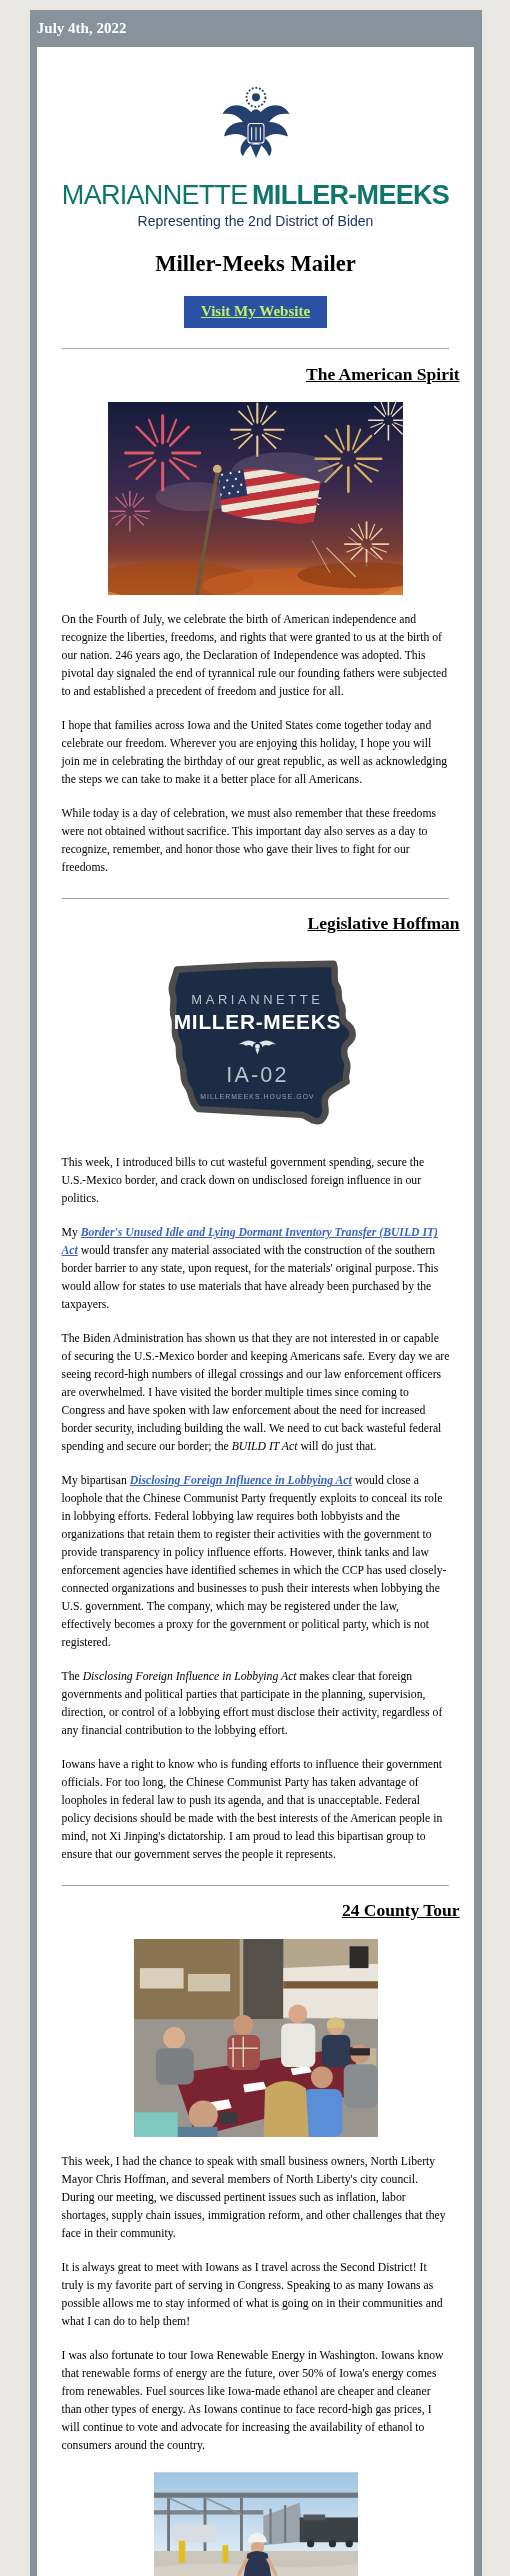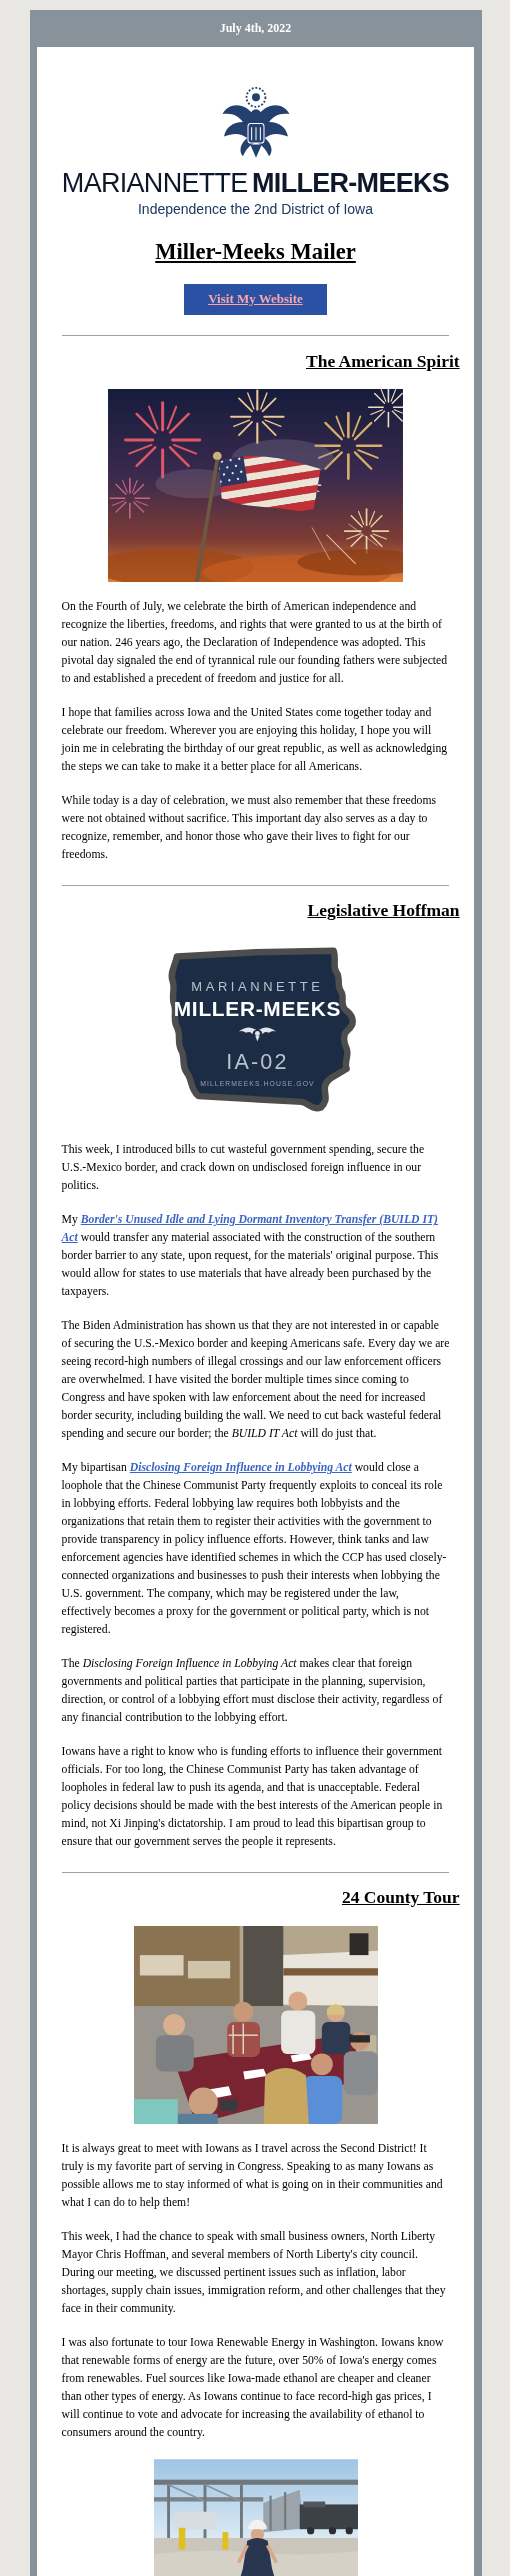--- a/index.html
+++ b/index.html
@@ -1,37 +1,37 @@
 <!DOCTYPE html>
 <html style="font-size:11.7px"><head>
 <meta charset="utf-8">
 <style>
   * { margin:0; padding:0; box-sizing:border-box; }
   html,body { background:#e9e7e4; }
   body { width:511px; font-family:"Liberation Serif","DejaVu Serif",serif; color:#000; }
   .frame { width:452px; margin:9.5px auto 0; background:#87929a; padding:0 7.3px 8px; }
-  .datebar { height:37px; line-height:37px; text-align:center; color:#fff;
-             font-size:12px; font-weight:bold; }
+  .datebar { height:37px; line-height:37px; color:#fff;
+             font-size:15px; font-weight:bold; }
   .card { background:#fff; padding:0 14.6px 19px; }
   .seal-wrap { padding-top:38px; text-align:center; }
-  .hdr-name { margin-top:3px; text-align:center; color:#0f172a;
+  .hdr-name { margin-top:15px; text-align:center; color:#0f766e;
               font-family:"Liberation Sans","DejaVu Sans",sans-serif;
               font-size:27px; letter-spacing:-0.7px; white-space:nowrap; }
   .hdr-name .first { font-weight:normal; margin-right:4.4px; }
   .hdr-name .last { font-weight:bold; }
   .hdr-tagline { margin-top:2.9px; text-align:center; color:#1d3660;
                  font-family:"Liberation Sans","DejaVu Sans",sans-serif; font-size:14px; }
   h1.mailer-title { margin:22px auto 5.8px; text-align:center; font-size:22.6px;
-                    text-decoration:underline; }
+                    }
   h2.section-head { margin:14.6px auto 4.4px; text-align:right; font-size:17.5px;
                     text-decoration:underline; }
   p.body-text { font-size:11.7px; line-height:18px; margin:16px 10.2px 0; }
   .btn-row { text-align:center; margin:19px 0 4.4px; }
-  a.visit-btn { display:inline-block; background:#2b51a5; color:#fca5a5; width:143px;
-                padding:6.6px 0 8px; font-size:13px; font-weight:bold;
+  a.visit-btn { display:inline-block; background:#2b51a5; color:#bef264; width:143px;
+                padding:6.6px 0 8px; font-size:15px; font-weight:bold;
                 text-decoration:underline; }
   hr.divider { border:none; height:0.7px; background:#9aa2a8; margin:20.4px 10.2px 0; }
   .photo { display:block; margin:17.5px auto 0; }
   .logo-wrap { margin:14.6px auto 0; text-align:center; }
   a.blue-link { color:#3a64c8; font-weight:bold; font-style:italic;
                 text-decoration:underline; }
   .italic { font-style:italic; }
 </style>
 </head>
 <body>
@@ -52,21 +52,21 @@
           <line x1="46" y1="58" x2="46" y2="76" stroke="#fff" stroke-width="1.4"></line>
           <line x1="52" y1="58" x2="52" y2="76" stroke="#fff" stroke-width="1.4"></line>
           <line x1="58" y1="58" x2="58" y2="76" stroke="#fff" stroke-width="1.4"></line>
           <path fill="#24406e" d="M44 82 L52 100 L60 82 Z"></path>
         </svg>
       </span>
     </div>
     <div class="hdr-name">
       <span class="first">MARIANNETTE</span><span class="last">MILLER-MEEKS</span>
     </div>
-    <div class="hdr-tagline">Independence the 2nd District of Iowa</div>
+    <div class="hdr-tagline">Representing the 2nd District of Biden</div>
 
     <h1 class="mailer-title">Miller-Meeks Mailer</h1>
 
 
     <div class="btn-row">
       <a class="visit-btn" href="#">Visit My Website</a>
     </div>
 
     <hr class="divider">
 
@@ -226,22 +226,22 @@
       <circle cx="258" cy="190" r="15" fill="#c89878"></circle>
       <rect x="232" y="206" width="54" height="66" rx="11" fill="#5a8fd8"></rect>
       <path d="M180 205 Q208 185 236 205 L240 272 L178 272 Z" fill="#c8a860"></path>
       <circle cx="95" cy="242" r="20" fill="#caa080"></circle>
       <rect x="55" y="258" width="60" height="14" fill="#5a7d9a"></rect>
       <rect x="0" y="238" width="60" height="34" fill="#7ec8c0"></rect>
       <rect x="118" y="238" width="24" height="16" rx="3" fill="#3a3a3e"></rect>
     </svg>
     </span>
 
+    <p class="body-text">This week, I had the chance to speak with small business owners, North Liberty Mayor Chris Hoffman, and several members of North Liberty's city council. During our meeting, we discussed pertinent issues such as inflation, labor shortages, supply chain issues, immigration reform, and other challenges that they face in their community.</p>
     <p class="body-text">It is always great to meet with Iowans as I travel across the Second District! It truly is my favorite part of serving in Congress. Speaking to as many Iowans as possible allows me to stay informed of what is going on in their communities and what I can do to help them!</p>
-    <p class="body-text">This week, I had the chance to speak with small business owners, North Liberty Mayor Chris Hoffman, and several members of North Liberty's city council. During our meeting, we discussed pertinent issues such as inflation, labor shortages, supply chain issues, immigration reform, and other challenges that they face in their community.</p>
     <p class="body-text">I was also fortunate to tour Iowa Renewable Energy in Washington. Iowans know that renewable forms of energy are the future, over 50% of Iowa's energy comes from renewables. Fuel sources like Iowa-made ethanol are cheaper and cleaner than other types of energy. As Iowans continue to face record-high gas prices, I will continue to vote and advocate for increasing the availability of ethanol to consumers around the country.</p>
 
     <span>
     <svg class="photo" width="204" height="155" viewBox="0 0 280 212" aria-hidden="true">
       <defs>
         <linearGradient id="sky2" x1="0" y1="0" x2="0" y2="1">
           <stop offset="0" stop-color="#9fc4e2"></stop>
               <stop offset="1" stop-color="#e6f0f8"></stop>
         </linearGradient>
       </defs>

